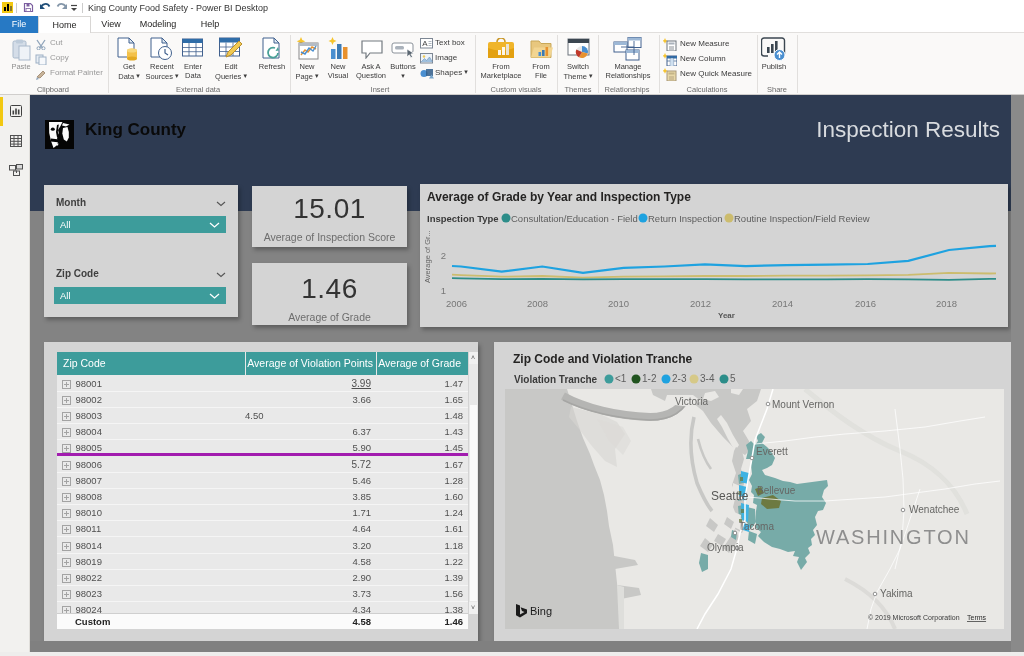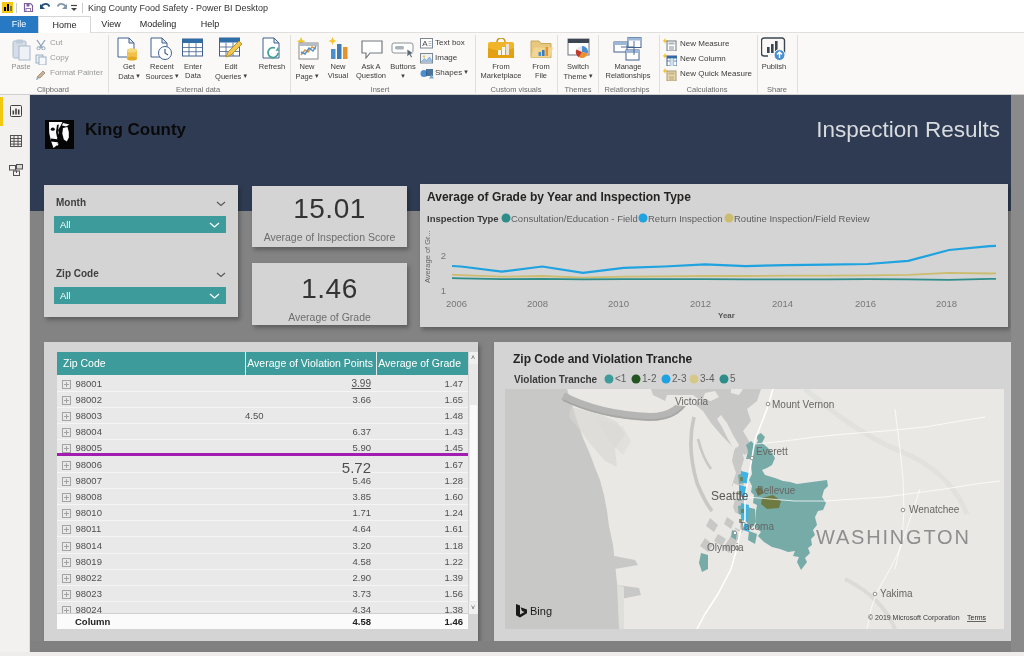--- a/index.html
+++ b/index.html
@@ -418,21 +418,21 @@
 <div class="abs" style="left:18.5px; top:2px; font-size:9.5px; color:#4f4f4f;">98005</div>
 <div class="abs" style="left:188px; width:126px; top:2px; font-size:9.5px; color:#4f4f4f; text-align:right;">5.90</div>
 <div class="abs" style="left:319px; width:87px; top:2px; font-size:9.5px; color:#4f4f4f; text-align:right;">1.45</div>
 </div>
 <div class="abs" style="left:0; top:82.0px; width:411px; height:16.2px; border-bottom:1px solid #f5f5f5;">
 <svg class="abs" style="left:4.5px; top:4px;" width="9" height="9" fill="none" stroke="#a3a3a3">
             <rect x="0.5" y="0.5" width="8" height="8"></rect>
             <path d="M2 4.5 h5 M4.5 2 v5"></path>
           </svg>
 <div class="abs" style="left:18.5px; top:2px; font-size:9.5px; color:#4f4f4f;">98006</div>
-<div class="abs" style="left:188px; width:126px; top:2px; font-size:15px; color:#4f4f4f; text-align:right;">5.72</div>
+<div class="abs" style="left:188px; width:126px; top:2px; font-size:10px; color:#4f4f4f; text-align:right;">5.72</div>
 <div class="abs" style="left:319px; width:87px; top:2px; font-size:9.5px; color:#4f4f4f; text-align:right;">1.67</div>
 </div>
 <div class="abs" style="left:0; top:98.2px; width:411px; height:16.2px; border-bottom:1px solid #f5f5f5;">
 <svg class="abs" style="left:4.5px; top:4px;" width="9" height="9" fill="none" stroke="#a3a3a3">
             <rect x="0.5" y="0.5" width="8" height="8"></rect>
             <path d="M2 4.5 h5 M4.5 2 v5"></path>
           </svg>
 <div class="abs" style="left:18.5px; top:2px; font-size:9.5px; color:#4f4f4f;">98007</div>
 <div class="abs" style="left:188px; width:126px; top:2px; font-size:9.5px; color:#4f4f4f; text-align:right;">5.46</div>
 <div class="abs" style="left:319px; width:87px; top:2px; font-size:9.5px; color:#4f4f4f; text-align:right;">1.28</div>
@@ -504,21 +504,21 @@
 <svg class="abs" style="left:4.5px; top:4px;" width="9" height="9" fill="none" stroke="#a3a3a3">
             <rect x="0.5" y="0.5" width="8" height="8"></rect>
             <path d="M2 4.5 h5 M4.5 2 v5"></path>
           </svg>
 <div class="abs" style="left:18.5px; top:2px; font-size:9.5px; color:#4f4f4f;">98024</div>
 <div class="abs" style="left:188px; width:126px; top:2px; font-size:9.5px; color:#4f4f4f; text-align:right;">4.34</div>
 <div class="abs" style="left:319px; width:87px; top:2px; font-size:9.5px; color:#4f4f4f; text-align:right;">1.38</div>
 </div>
 </div>
     <div class="abs" style="left:13px; top:271.1px; width:411px; height:16.4px; background:#fbfbfb; border-top:1px solid #cfcfcf; font-weight:bold; font-size:9.5px; color:#222;">
-      <div class="abs" style="left:18px; top:2px;">Column</div>
+      <div class="abs" style="left:18px; top:2px;">Custom</div>
       <div class="abs" style="left:188px; width:126px; top:2px; text-align:right;">4.58</div>
       <div class="abs" style="left:319px; width:87px; top:2px; text-align:right;">1.46</div>
     </div>
 
     <div class="abs" style="left:424.5px; top:10.5px; width:9px; height:262px; background:#e8e8e8;">
       <div class="abs" style="left:0; top:0; width:9px; height:12px; background:#f0f0f0; color:#555; font-size:7px; text-align:center; line-height:12px;">˄</div>
       <div class="abs" style="left:0; top:250px; width:9px; height:12px; background:#f0f0f0; color:#555; font-size:7px; text-align:center; line-height:12px;">˅</div>
       <div class="abs" style="left:1px; top:53px; width:7px; height:196px; background:#fafafa;"></div>
     </div>
   </div>

